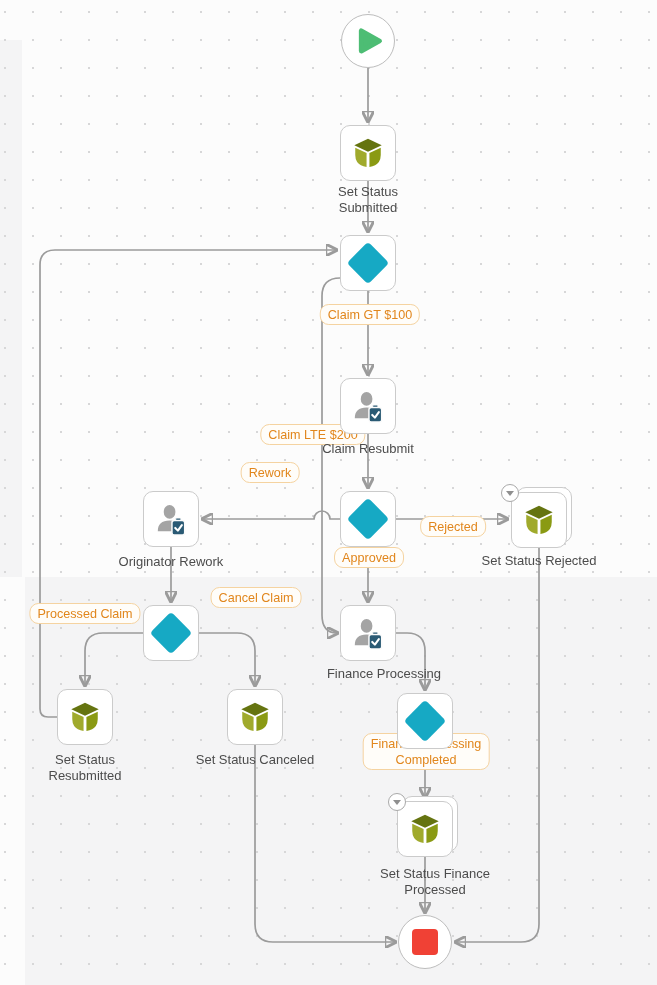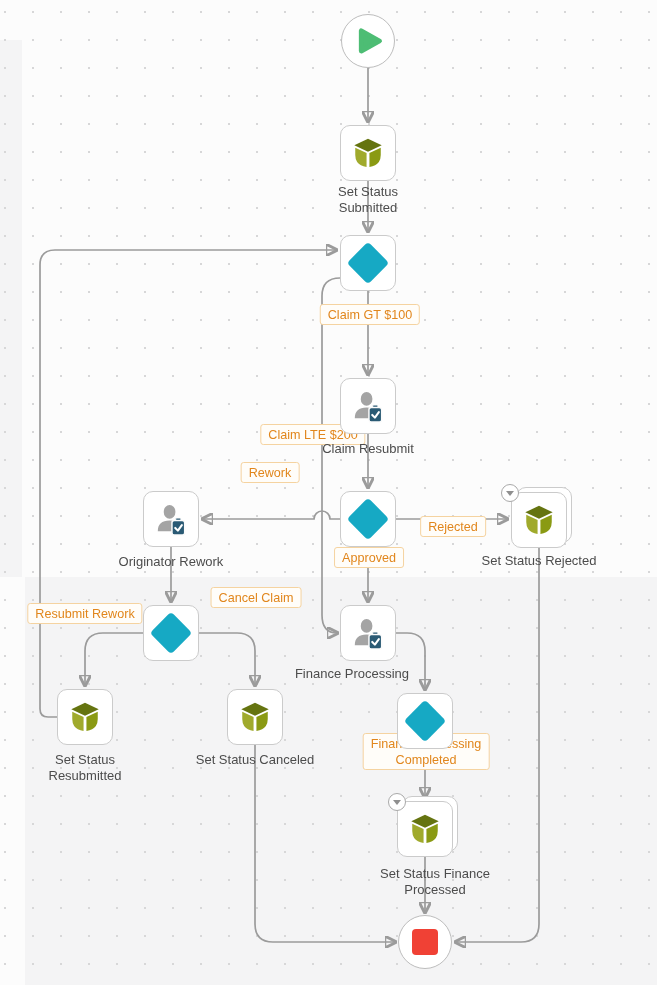--- a/index.html
+++ b/index.html
@@ -34,21 +34,21 @@
   .badge{position:absolute;width:18px;height:18px;border-radius:50%;background:#fff;
     border:1.5px solid #a9a9a9;box-sizing:border-box;z-index:5;
     display:flex;align-items:center;justify-content:center;}
   .badge-tri{width:0;height:0;border-left:4px solid transparent;
     border-right:4px solid transparent;border-top:5.5px solid #8f8f8f;margin-top:1px;}
 
   .node-caption{position:absolute;transform:translateX(-50%);width:150px;
     text-align:center;font-size:13px;line-height:15.5px;color:#4c4c4c;
     white-space:pre-line;z-index:2;}
   .edge-label{position:absolute;transform:translateX(-50%);
-    background:#fffdf9;border:1px solid #f5d3a0;border-radius:3px;
+    background:#fffdf9;border:1px solid #f5d3a0;border-radius:9px;
     padding:1.5px 7px;font-size:12.6px;line-height:16px;color:#e1861c;
     white-space:pre-line;text-align:center;z-index:2;box-sizing:border-box;}
 </style>
 </head>
 <body>
 
 <div id="canvas-top" class="dots"></div>
 <div id="region-left-strip" class="dots"></div>
 <div id="region-bottom" class="dots"></div>
 
@@ -75,21 +75,21 @@
   <path d="M425 857 V912" marker-end="url(#arr)"></path>
   <path d="M255 745 V924 Q255 942 273 942 H395" marker-end="url(#arr)"></path>
   <path d="M539 548 V924 Q539 942 521 942 H456" marker-end="url(#arr)"></path>
 </svg>
 
 <div class="edge-label" style="left:370px;top:304px">Claim GT $100</div>
 <div class="edge-label" style="left:313px;top:424px">Claim LTE $200</div>
 <div class="edge-label" style="left:270px;top:462px">Rework</div>
 <div class="edge-label" style="left:453px;top:516px">Rejected</div>
 <div class="edge-label" style="left:369px;top:547px">Approved</div>
-<div class="edge-label" style="left:85px;top:603px">Resubmit Rework</div>
+<div class="edge-label" style="left:85px;top:603px">Processed Claim</div>
 <div class="edge-label" style="left:256px;top:587px">Cancel Claim</div>
 <div class="edge-label" style="left:426px;top:733px">Finance Processing
 Completed</div>
 
 <div class="circle-node" style="left:341px;top:14px">
   <svg width="54" height="54" viewBox="0 0 54 54">
     <path d="M20 16.5 L20 37.5 L39 27 Z" fill="#4dbd74" stroke="#4dbd74" stroke-width="5" stroke-linejoin="round"></path>
   </svg>
 </div>
 
@@ -152,21 +152,21 @@
 
 <div class="node" style="left:340px;top:605px">
   <svg width="34" height="34" viewBox="0 0 36 36">
     <ellipse cx="16.5" cy="10.5" rx="6.2" ry="7.2" fill="#a4a4a4"></ellipse>
     <path d="M4 31 Q4 19.5 16.5 19.5 Q23 19.5 26.5 22.5 L26.5 31 Z" fill="#a4a4a4"></path>
     <rect x="23" y="17" width="5.5" height="4" rx="1" fill="#2a5a74" stroke="#fbfbfb" stroke-width="1"></rect>
     <rect x="19" y="19.5" width="13.5" height="15.5" rx="2.5" fill="#2a5a74" stroke="#fbfbfb" stroke-width="1.6"></rect>
     <path d="M22.5 27.5 L25.3 30.3 L29.5 24.5" stroke="#ffffff" stroke-width="2.2" fill="none" stroke-linecap="round" stroke-linejoin="round"></path>
   </svg>
 </div>
-<div class="node-caption" style="left:352px;top:666px">Finance Processing</div>
+<div class="node-caption" style="left:384px;top:666px">Finance Processing</div>
 
 <div class="node" style="left:397px;top:693px">
   <div class="diamond"></div>
 </div>
 
 <div class="node" style="left:57px;top:689px">
   <svg width="34" height="34" viewBox="0 0 36 36">
     <path d="M18 3 L32.5 9.8 L18 16.6 L3.5 9.8 Z" fill="#657410"></path>
     <path d="M4.5 12.5 L16.5 18 L16.5 32.8 Q9.5 31.8 6.5 27.5 Q4.5 24.5 4.5 20 Z" fill="#a0aa2c"></path>
     <path d="M31.5 12.5 L19.5 18 L19.5 32.8 Q26.5 31.8 29.5 27.5 Q31.5 24.5 31.5 20 Z" fill="#8a9a13"></path>

